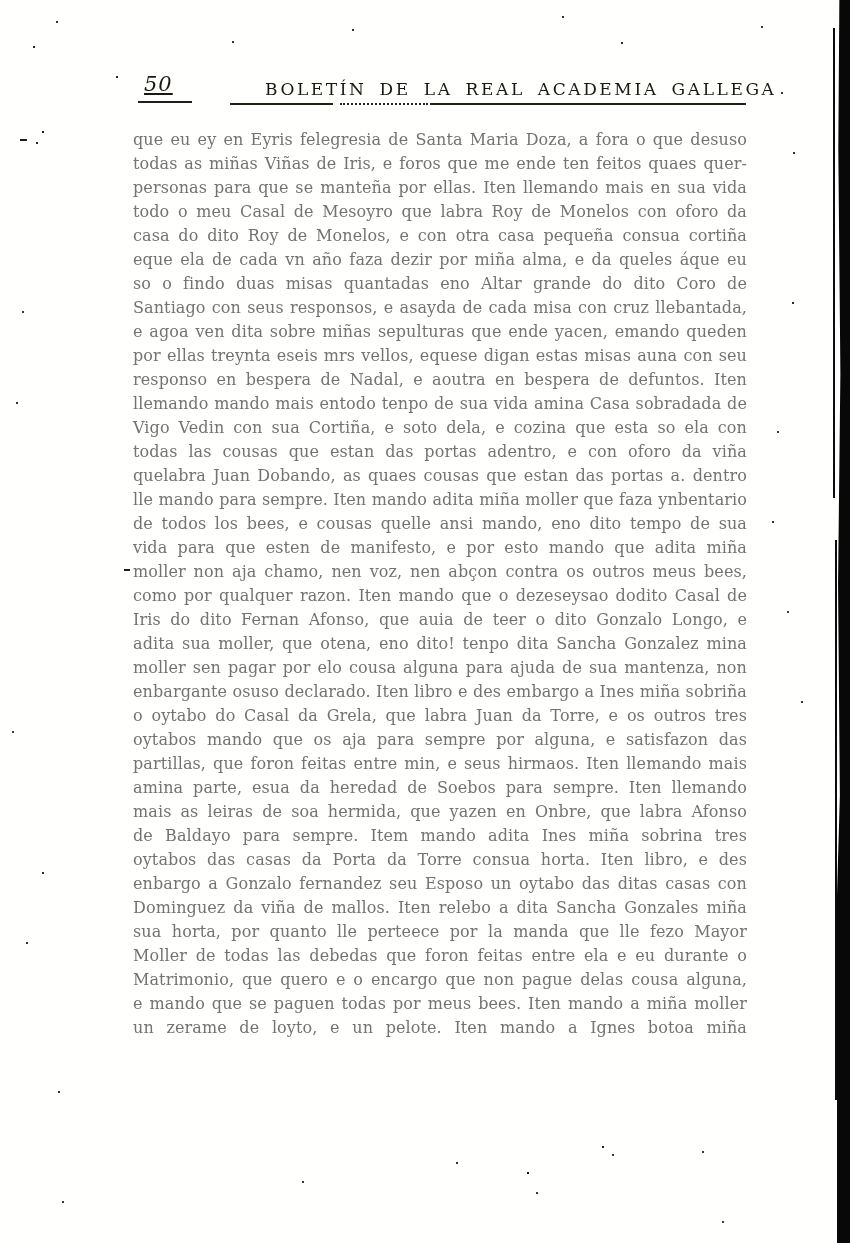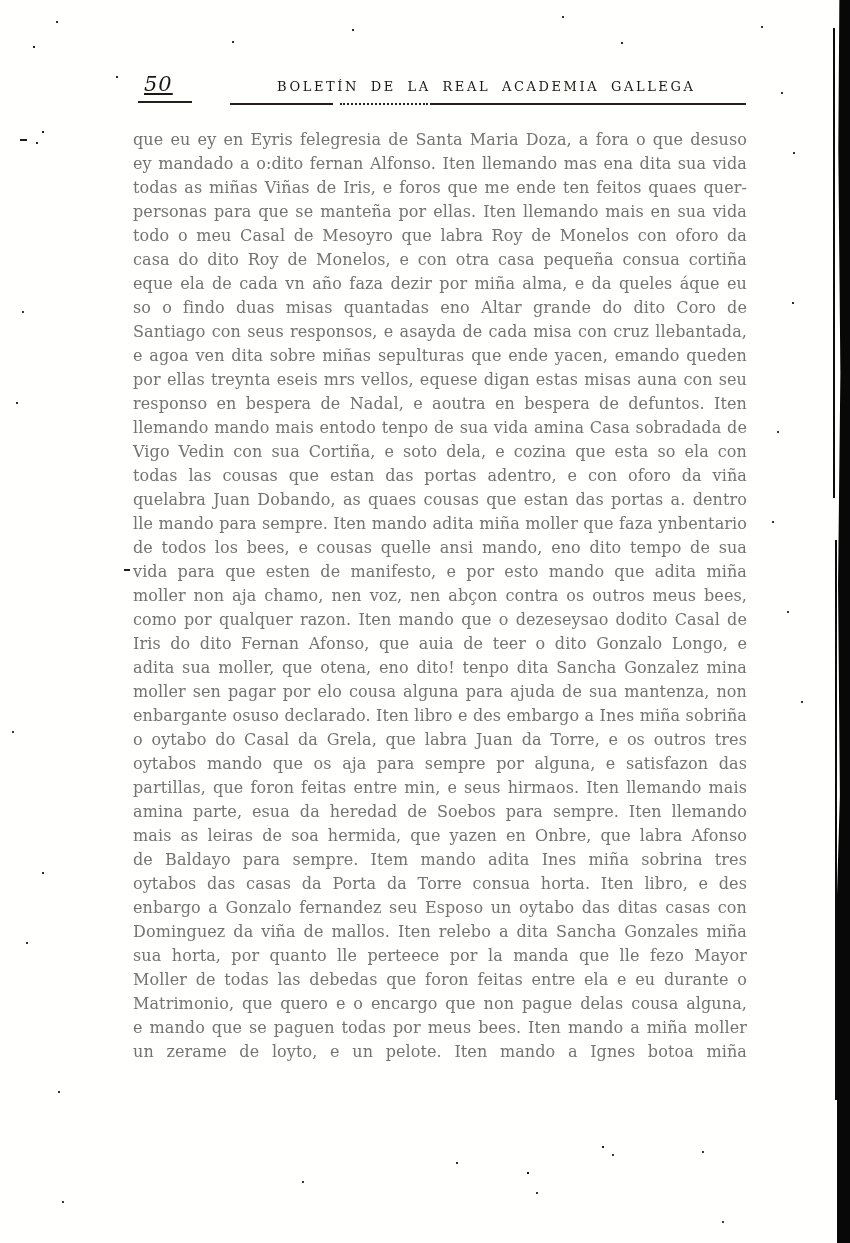--- a/index.html
+++ b/index.html
@@ -12,22 +12,22 @@
     color:#171411;
   }
   
   .page-number{
     position:absolute;left:144px;top:72px;
     font-size:21px;font-style:italic;letter-spacing:1px;
     color:#1b1813;
     text-decoration:underline;
   }
   .header-title{
-    position:absolute;left:277px;top:79px;
-    font-size:13px;letter-spacing:2.6px;word-spacing:5px;
+    position:absolute;left:265px;top:79px;
+    font-size:17px;letter-spacing:2.6px;word-spacing:5px;
     color:#1b1813;white-space:nowrap;
   }
   .rule{position:absolute;background:#241f19;height:2px;}
   .rule-number{left:138px;top:101px;width:54px;}
   .rule-title-a{left:230px;top:103px;width:103px;}
   .rule-title-dots{
     left:340px;top:103px;width:88px;height:0;
     background:none;border-top:2px dotted #2a251e;
   }
   .rule-title-b{left:430px;top:103px;width:316px;height:1.6px;}
@@ -73,21 +73,20 @@
 
   <span class="page-number">50</span>
   <span class="header-title">BOLETÍN DE LA REAL ACADEMIA GALLEGA</span>
   <div class="rule rule-number"></div>
   <div class="rule rule-title-a"></div>
   <div class="rule rule-title-dots"></div>
   <div class="rule rule-title-b"></div>
 
   <div class="page-body">
     <div class="ln">que eu ey en Eyris felegresia de Santa Maria Doza, a fora o que desuso</div>
-    <div class="ln">ey mandado a o:dito fernan Alfonso. Iten llemando mas ena dita sua vida</div>
     <div class="ln">todas as miñas Viñas de Iris, e foros que me ende ten feitos quaes quer-</div>
     <div class="ln">personas para que se manteña por ellas. Iten llemando mais en sua vida</div>
     <div class="ln">todo o meu Casal de Mesoyro que labra Roy de Monelos con oforo da</div>
     <div class="ln">casa do dito Roy de Monelos, e con otra casa pequeña consua cortiña</div>
     <div class="ln">eque ela de cada vn año faza dezir por miña alma, e da queles áque eu</div>
     <div class="ln">so o findo duas misas quantadas eno Altar grande do dito Coro de</div>
     <div class="ln">Santiago con seus responsos, e asayda de cada misa con cruz llebantada,</div>
     <div class="ln">e agoa ven dita sobre miñas sepulturas que ende yacen, emando queden</div>
     <div class="ln">por ellas treynta eseis mrs vellos, equese digan estas misas auna con seu</div>
     <div class="ln">responso en bespera de Nadal, e aoutra en bespera de defuntos. Iten</div>

